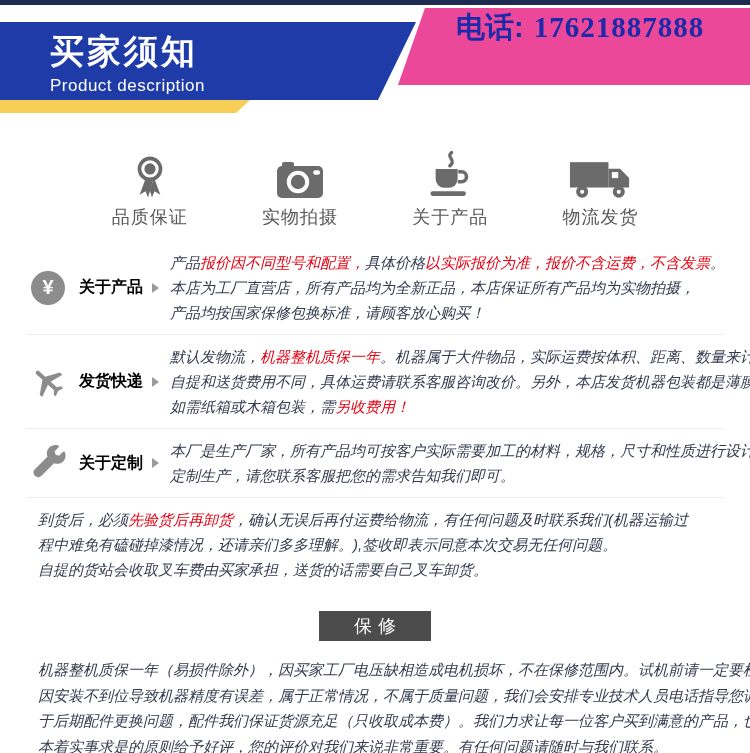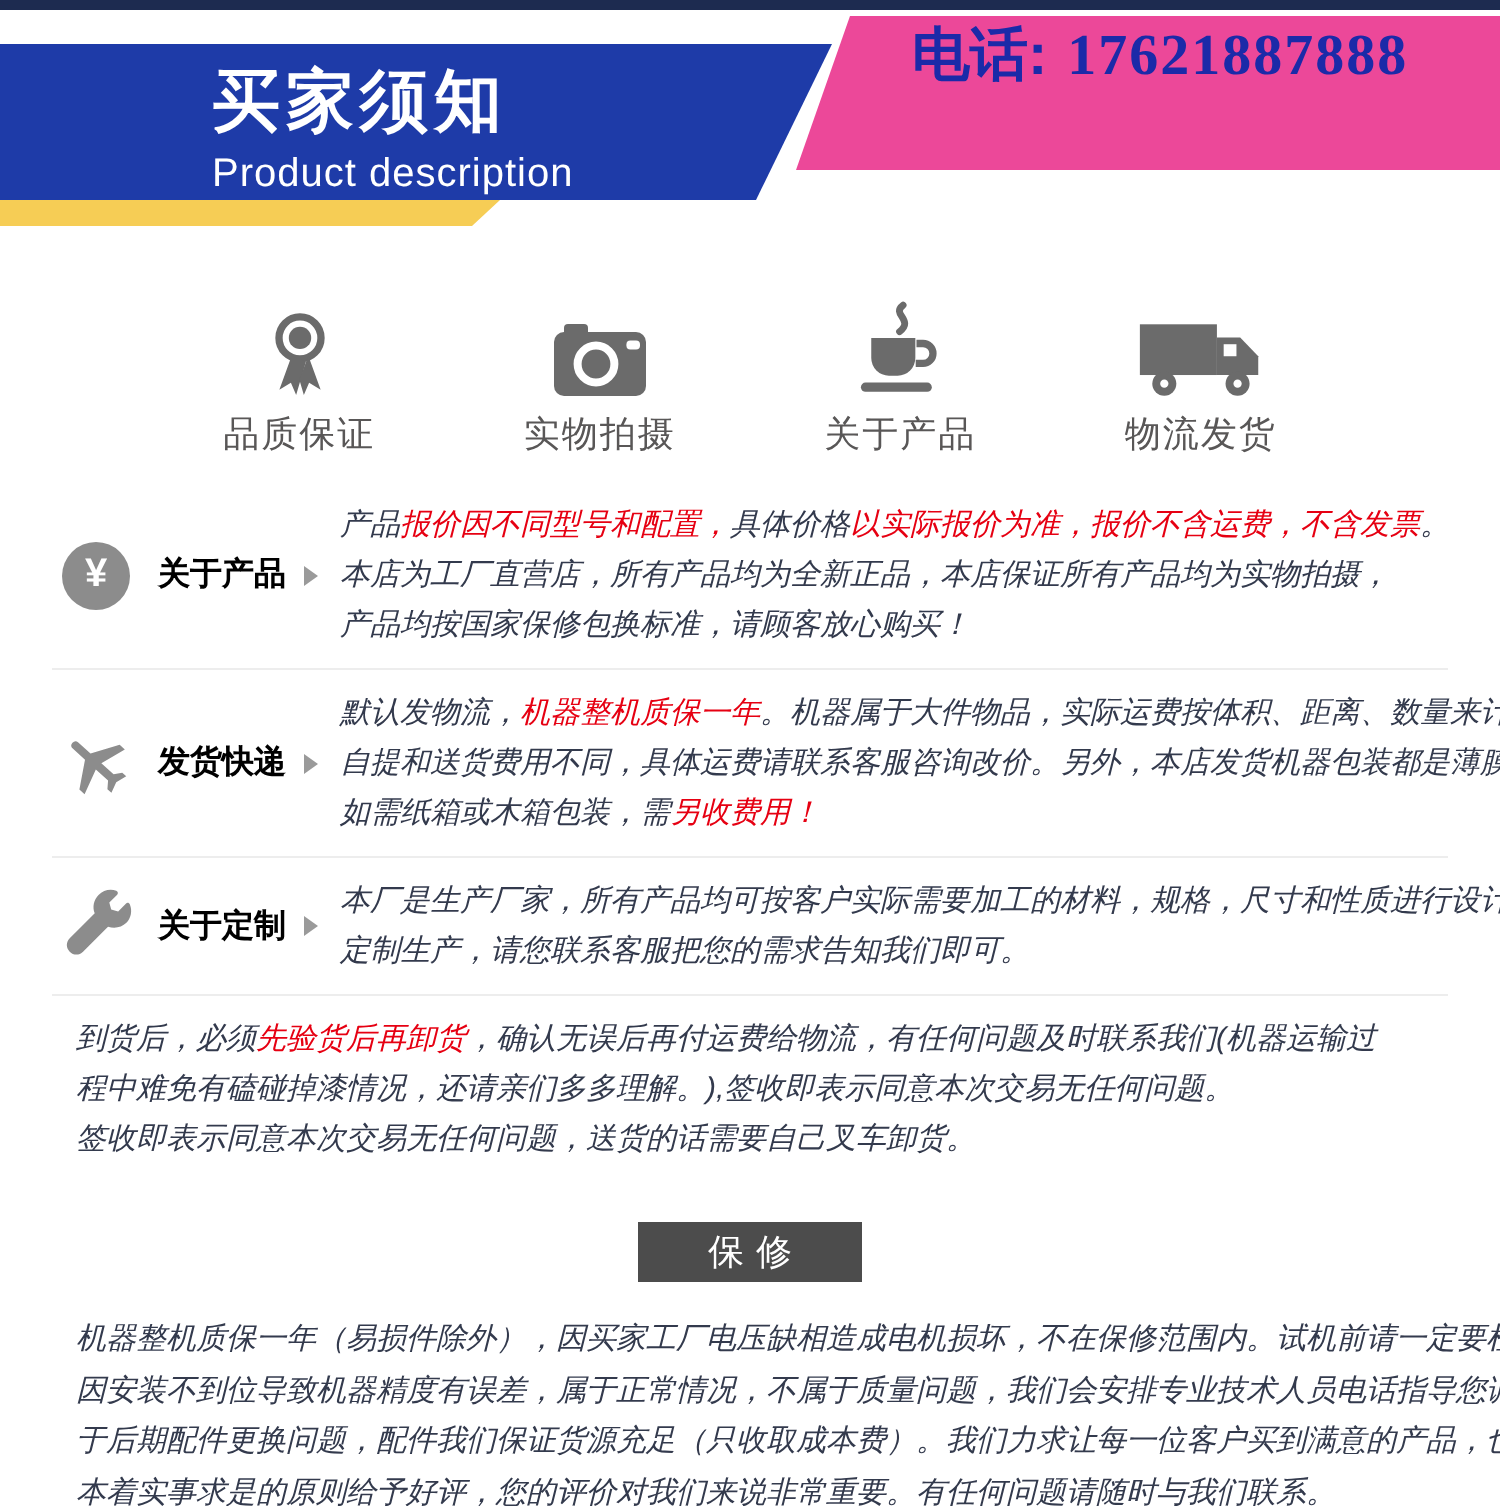--- a/index.html
+++ b/index.html
@@ -9,23 +9,23 @@
   
   .header { position:relative; height:118px; }
   .top-strip { position:absolute; top:0; left:0; width:100%; height:5px; background:#1d2b50; }
   .gray-band { position:absolute; top:8px; left:398px; right:0; height:77px; background:#ec4899;
                clip-path:polygon(27px 0,100% 0,100% 100%,0 100%);
                display:flex; align-items:flex-start; padding-left:58px; z-index:1; }
   .phone { color:#1b2aa8; font-weight:bold; font-size:29px; white-space:nowrap; }
   .phone .num { font-family:"Liberation Serif","DejaVu Serif",serif; margin-left:10px; letter-spacing:1px; }
   .blue-band { position:absolute; top:22px; left:0; width:416px; height:78px; background:#1e3ba8;
                clip-path:polygon(0 0,100% 0,calc(100% - 38px) 100%,0 100%);
-               color:#fff; padding:11px 0 0 106px; z-index:2; }
+               color:#fff; padding:11px 0 0 50px; z-index:2; }
   .main-title { font-size:34px; font-weight:bold; letter-spacing:3px; line-height:36px; }
-  .sub-title { font-size:20px; margin-top:7px; letter-spacing:.5px; }
+  .sub-title { font-size:17px; margin-top:7px; letter-spacing:.5px; }
   .yellow-band { position:absolute; top:100px; left:0; width:250px; height:13px; background:#f6cd55;
                  clip-path:polygon(0 0,100% 0,calc(100% - 14px) 100%,0 100%); }
 
   
   .features { display:flex; align-items:flex-start; margin:30px 75px 0; }
   .feat { flex:1; display:flex; flex-direction:column; align-items:center; color:#6b6b6b; }
   .feat-icon { height:52px; display:flex; align-items:flex-end; justify-content:center; }
   .feat-label { font-size:18px; color:#595757; margin-top:5px; letter-spacing:1px; }
   .feat-sep { width:1px; background:#c9c9c9; margin:2px 0; }
 
@@ -173,21 +173,21 @@
       <div class="sec-text">
           <div class="text-line"><span>本厂是生产厂家，所有产品均可按客户实际需要加工的材料，规格，尺寸和性质进行设计</span></div>
           <div class="text-line"><span>定制生产，请您联系客服把您的需求告知我们即可。</span></div>
         </div>
     </div>
 
     <div class="section">
       <div class="sec-text">
           <div class="text-line"><span>到货后，必须</span><span class="red">先验货后再卸货</span><span>，确认无误后再付运费给物流，有任何问题及时联系我们(机器运输过</span></div>
           <div class="text-line"><span>程中难免有磕碰掉漆情况，还请亲们多多理解。),签收即表示同意本次交易无任何问题。</span></div>
-          <div class="text-line"><span>签收即表示同意本次交易无任何问题，送货的话需要自己叉车卸货。</span></div>
+          <div class="text-line"><span>自提的货站会收取叉车费由买家承担，送货的话需要自己叉车卸货。</span></div>
         </div>
     </div>
 
   </div>
 
   <div class="warranty">保修</div>
 
   <div class="footer">
       <div class="text-line"><span>机器整机质保一年（易损件除外），因买家工厂电压缺相造成电机损坏，不在保修范围内。试机前请一定要检查好电压。</span></div>
       <div class="text-line"><span>因安装不到位导致机器精度有误差，属于正常情况，不属于质量问题，我们会安排专业技术人员电话指导您调试设备。关</span></div>

